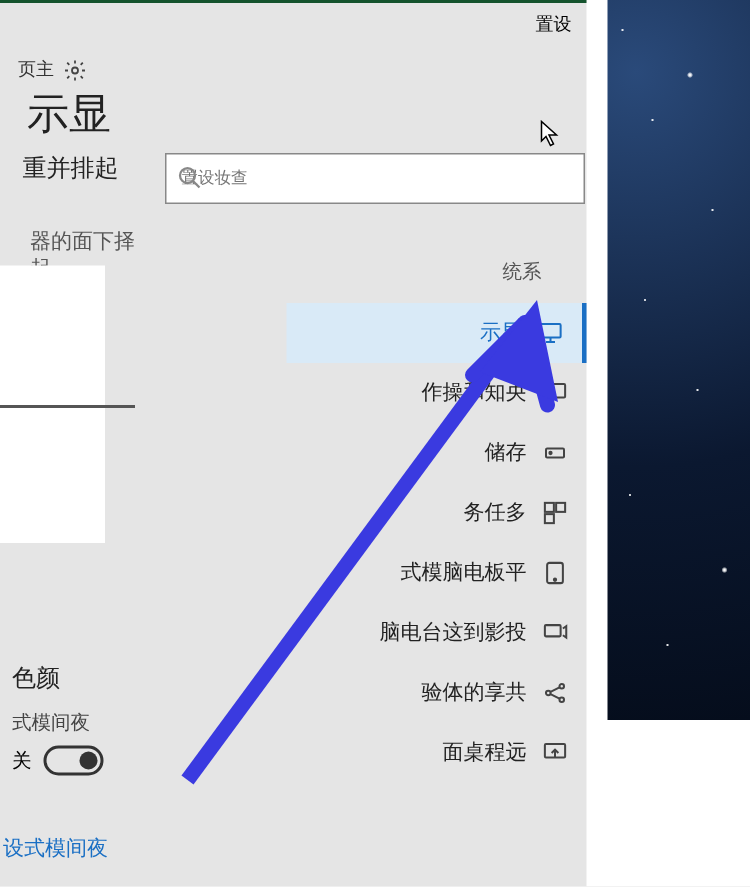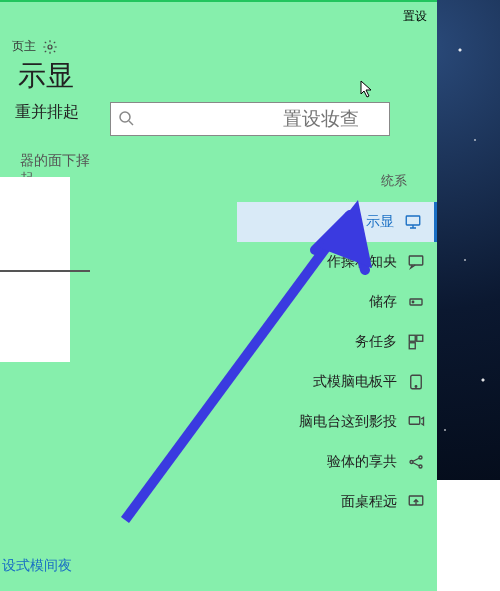--- a/index.html
+++ b/index.html
@@ -26,24 +26,24 @@
       radial-gradient(1px 1px at 60px 260px, #fff, transparent),
       radial-gradient(1px 1px at 15px 330px, #fff, transparent),
       radial-gradient(2px 2px at 78px 380px, #fff, transparent),
       radial-gradient(1px 1px at 40px 430px, #fff, transparent);
   }
 
   
   .window {
     position: absolute;
     left: 0; top: 0;
-    width: 437px;
+    width: 391px;
     height: 591px;
-    background: #86efac;
-    border-top: 2px solid #22c55e;
+    background: #e5e5e5;
+    border-top: 2px solid #14532d;
   }
   .titlebar {
     height: 28px;
     display: flex;
     align-items: center;
     padding: 0 10px;
     font-size: 12px;
     color: #000;
   }
   .titlebar .title { margin-left: auto; }
@@ -84,22 +84,22 @@
   .search-wrap {
     position: absolute;
     left: 110px; top: 100px;
     width: 280px;
     height: 34px;
   }
   .search-input {
     width: 100%; height: 100%;
     border: 1px solid #888;
     padding: 0 30px 0 10px;
-    font-size: 19px;
-    text-align: right;
+    font-size: 11px;
+    text-align: left;
     color: #999;
     background: #fff;
   }
   .search-icon-pos {
     position: absolute;
     left: 8px; top: 8px;
     color: #888;
   }
 
   .sub1 {
@@ -340,20 +340,28 @@
             <path d="M9 12l3-3 3 3M12 9v7"></path>
           </svg>
       </span>
     </div>
 
   </div>
 
   <div class="left-frag"></div>
   <div class="rule-frag"></div>
 
+  <div class="toggle-section">
+    <div class="toggle-title">色颜</div>
+    <div class="toggle-sub">式模间夜</div>
+    <div class="toggle-row">
+      <span class="toggle-state">关</span>
+      <span class="toggle-pill"></span>
+    </div>
+  </div>
 
   <div class="bottom-link">设式模间夜</div>
 
 </div>
 
 <svg class="arrow-overlay" width="500" height="591">
   <defs>
     <marker id="arrhead" markerWidth="8" markerHeight="8" refX="6" refY="4" orient="auto">
       <path d="M0,0 L8,4 L0,8 Z" fill="#3a3ae0"></path>
     </marker>

